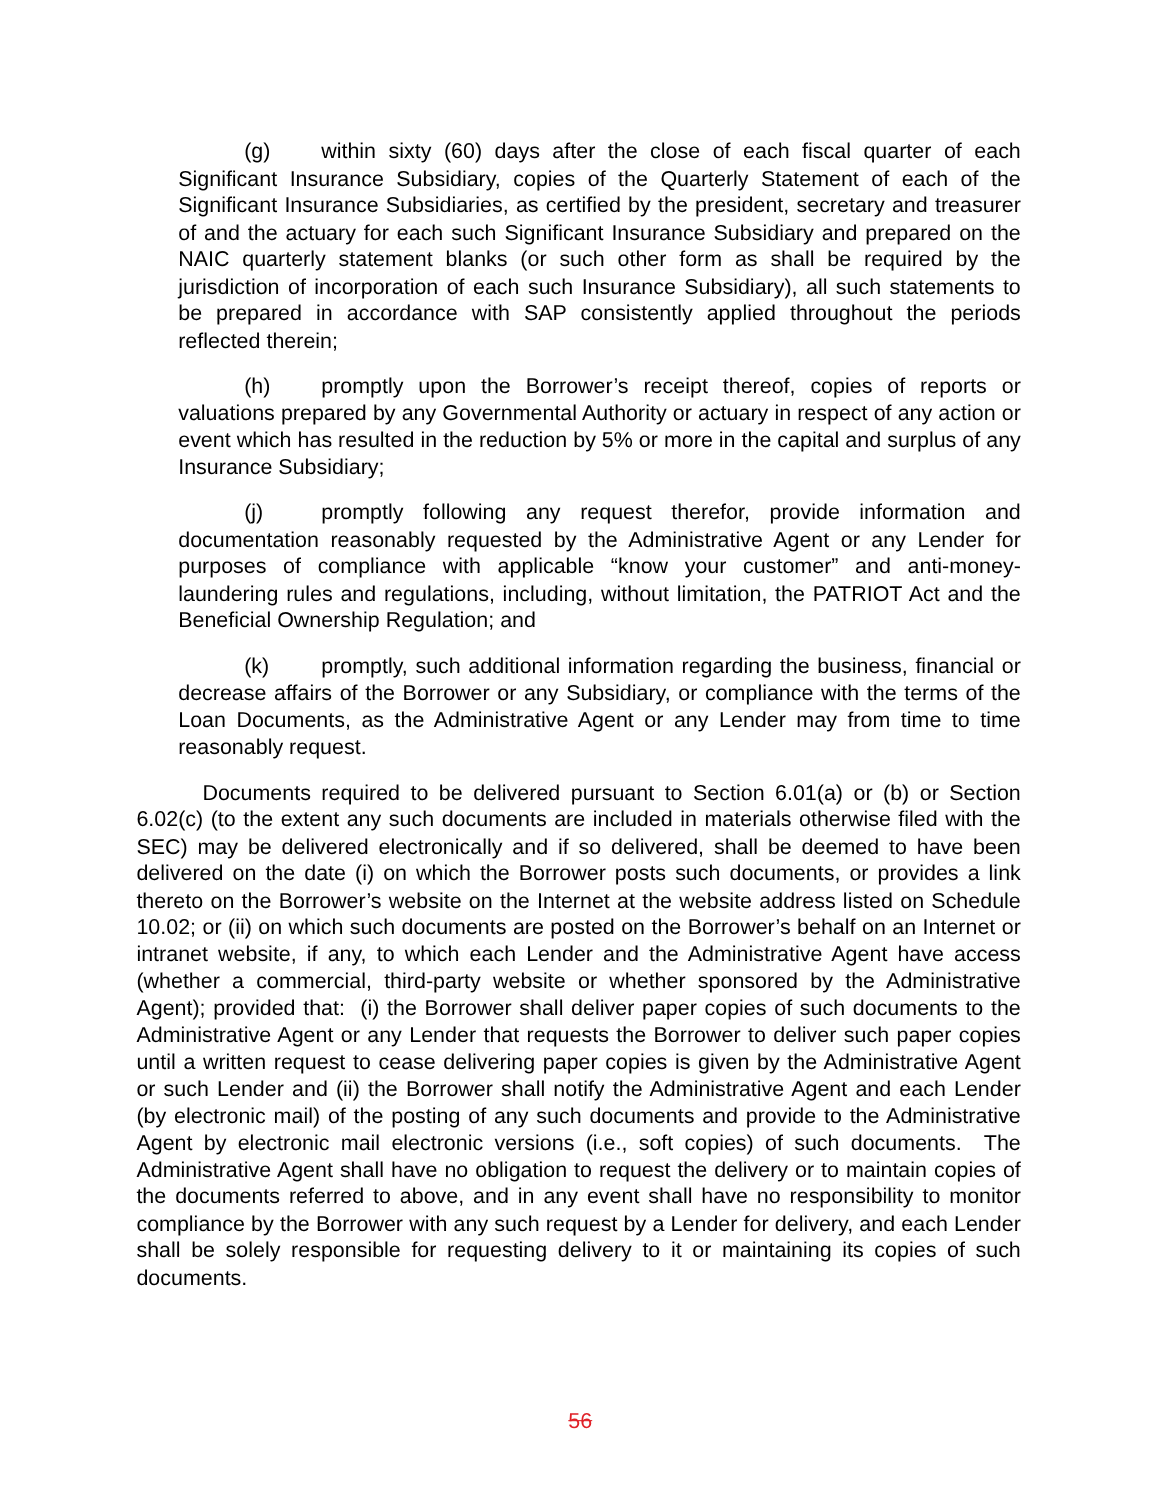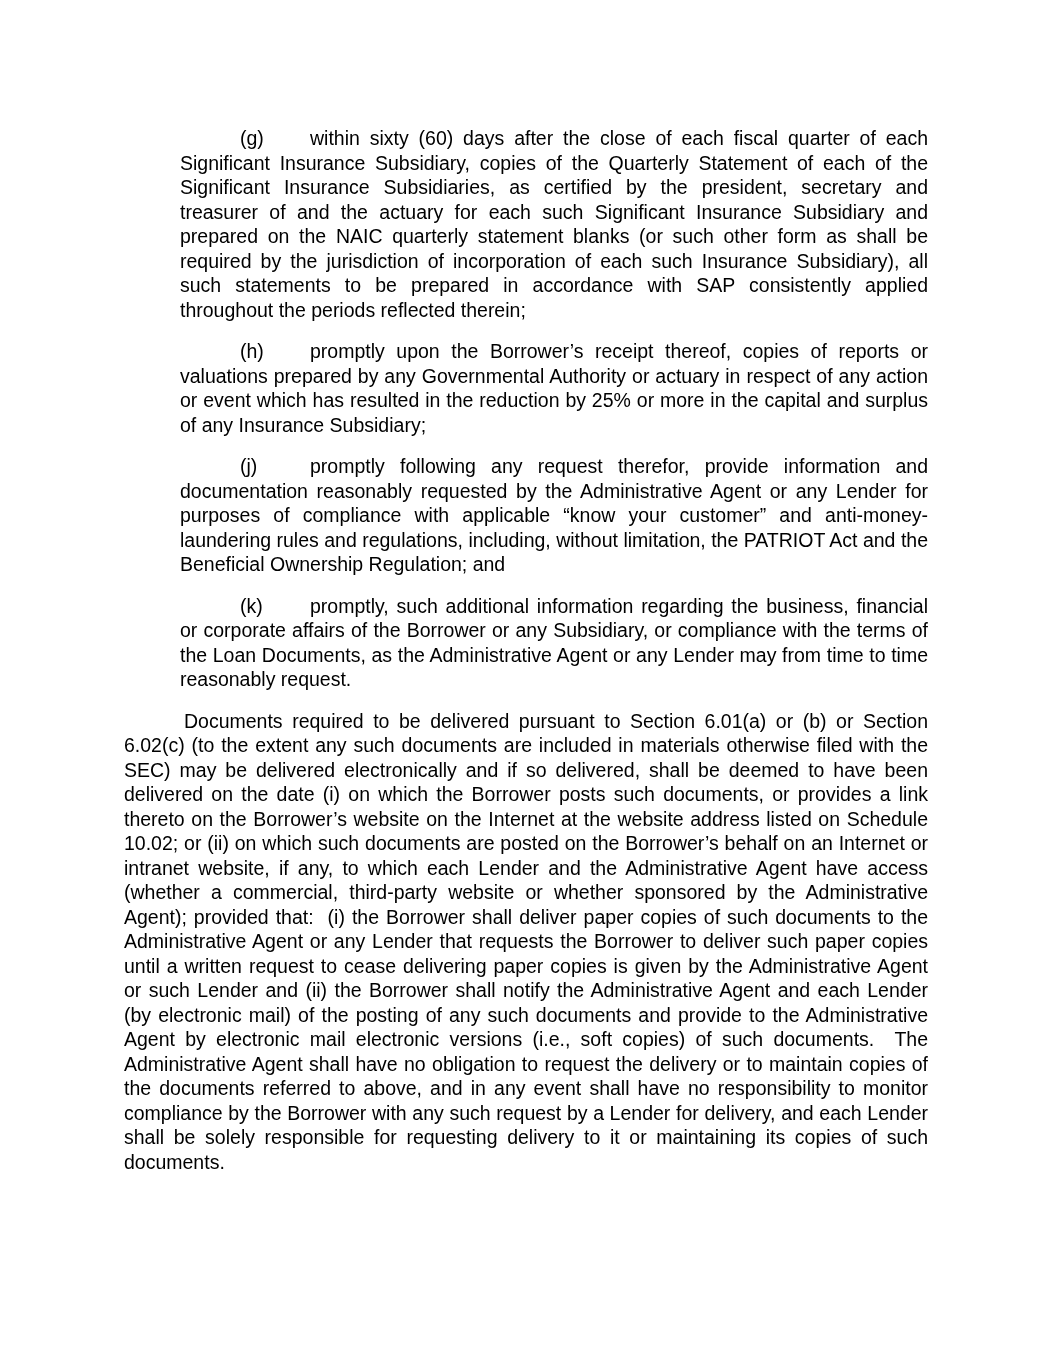--- a/index.html
+++ b/index.html
@@ -23,21 +23,21 @@
     height: 1365px;
     padding: 126px 127px 0 124px;
     position: relative;
   }
   p.para {
     margin: 0 0 17px 0;
     text-align: justify;
     text-indent: 60px;
   }
   p.sub {
-    margin-left: 56px;
+    margin-left: 38px;
   }
   .label {
     display: inline-block;
     width: 70px;
     text-indent: 0;
   }
   .u {
   }
   .footer {
     position: absolute;
@@ -50,23 +50,26 @@
     text-decoration: line-through;
   }
 </style>
 </head>
 <body>
 
 <div class="page" style="color: rgb(0, 0, 0);">
 
   <p class="para sub"><span class="label">(g)</span><span>within sixty (60) days after the close of each fiscal quarter of each Significant Insurance Subsidiary, copies of the Quarterly Statement of each of the Significant Insurance Subsidiaries, as certified by the president, secretary and treasurer of and the actuary for each such Significant Insurance Subsidiary and prepared on the NAIC quarterly statement blanks (or such other form as shall be required by the jurisdiction of incorporation of each such Insurance Subsidiary), all such statements to be prepared in accordance with SAP consistently applied throughout the periods reflected therein;</span></p>
 
-  <p class="para sub"><span class="label">(h)</span><span>promptly upon the Borrower’s receipt thereof, copies of reports or valuations prepared by any Governmental Authority or actuary in respect of any action or event which has resulted in the reduction by 25% or more in the capital and surplus of any Insurance Subsidiary;</span></p>
+  <p class="para sub"><span class="label">(h)</span><span>promptly upon the Borrower’s receipt thereof, copies of reports or valuations prepared by any Governmental Authority or actuary in respect of any action or event which has resulted in the reduction by 5% or more in the capital and surplus of any Insurance Subsidiary;</span></p>
 
 
   <p class="para sub"><span class="label">(j)</span><span>promptly following any request therefor, provide information and documentation reasonably requested by the Administrative Agent or any Lender for purposes of compliance with applicable “know your customer” and anti-money-laundering rules and regulations, including, without limitation, the PATRIOT Act and the Beneficial Ownership Regulation; and</span></p>
 
-  <p class="para sub"><span class="label">(k)</span><span>promptly, such additional information regarding the business, financial or corporate affairs of the Borrower or any Subsidiary, or compliance with the terms of the Loan Documents, as the Administrative Agent or any Lender may from time to time reasonably request.</span></p>
+  <p class="para sub"><span class="label">(k)</span><span>promptly, such additional information regarding the business, financial or decrease affairs of the Borrower or any Subsidiary, or compliance with the terms of the Loan Documents, as the Administrative Agent or any Lender may from time to time reasonably request.</span></p>
 
   <p class="para closing"><span>Documents required to be delivered pursuant to </span><span class="u">Section 6.01(a)</span><span> or </span><span class="u">(b)</span><span> or </span><span class="u">Section 6.02(c)</span><span> (to the extent any such documents are included in materials otherwise filed with the SEC) may be delivered electronically and if so delivered, shall be deemed to have been delivered on the date (i) on which the Borrower posts such documents, or provides a link thereto on the Borrower’s website on the Internet at the website address listed on </span><span class="u">Schedule 10.02</span><span>; or (ii) on which such documents are posted on the Borrower’s behalf on an Internet or intranet website, if any, to which each Lender and the Administrative Agent have access (whether a commercial, third-party website or whether sponsored by the Administrative Agent); </span><span class="u">provided</span><span> that:&nbsp; (i) the Borrower shall deliver paper copies of such documents to the Administrative Agent or any Lender that requests the Borrower to deliver such paper copies until a written request to cease delivering paper copies is given by the Administrative Agent or such Lender and (ii) the Borrower shall notify the Administrative Agent and each Lender (by electronic mail) of the posting of any such documents and provide to the Administrative Agent by electronic mail electronic versions (</span><span class="u">i.e.</span><span>, soft copies) of such documents.&nbsp; The Administrative Agent shall have no obligation to request the delivery or to maintain copies of the documents referred to above, and in any event shall have no responsibility to monitor compliance by the Borrower with any such request by a Lender for delivery, and each Lender shall be solely responsible for requesting delivery to it or maintaining its copies of such documents.</span></p>
 
+  <div class="footer">
+    <span class="page-number" style="color: rgb(224, 33, 40);">56</span>
+  </div>
 
 </div>
 
 </body></html>

